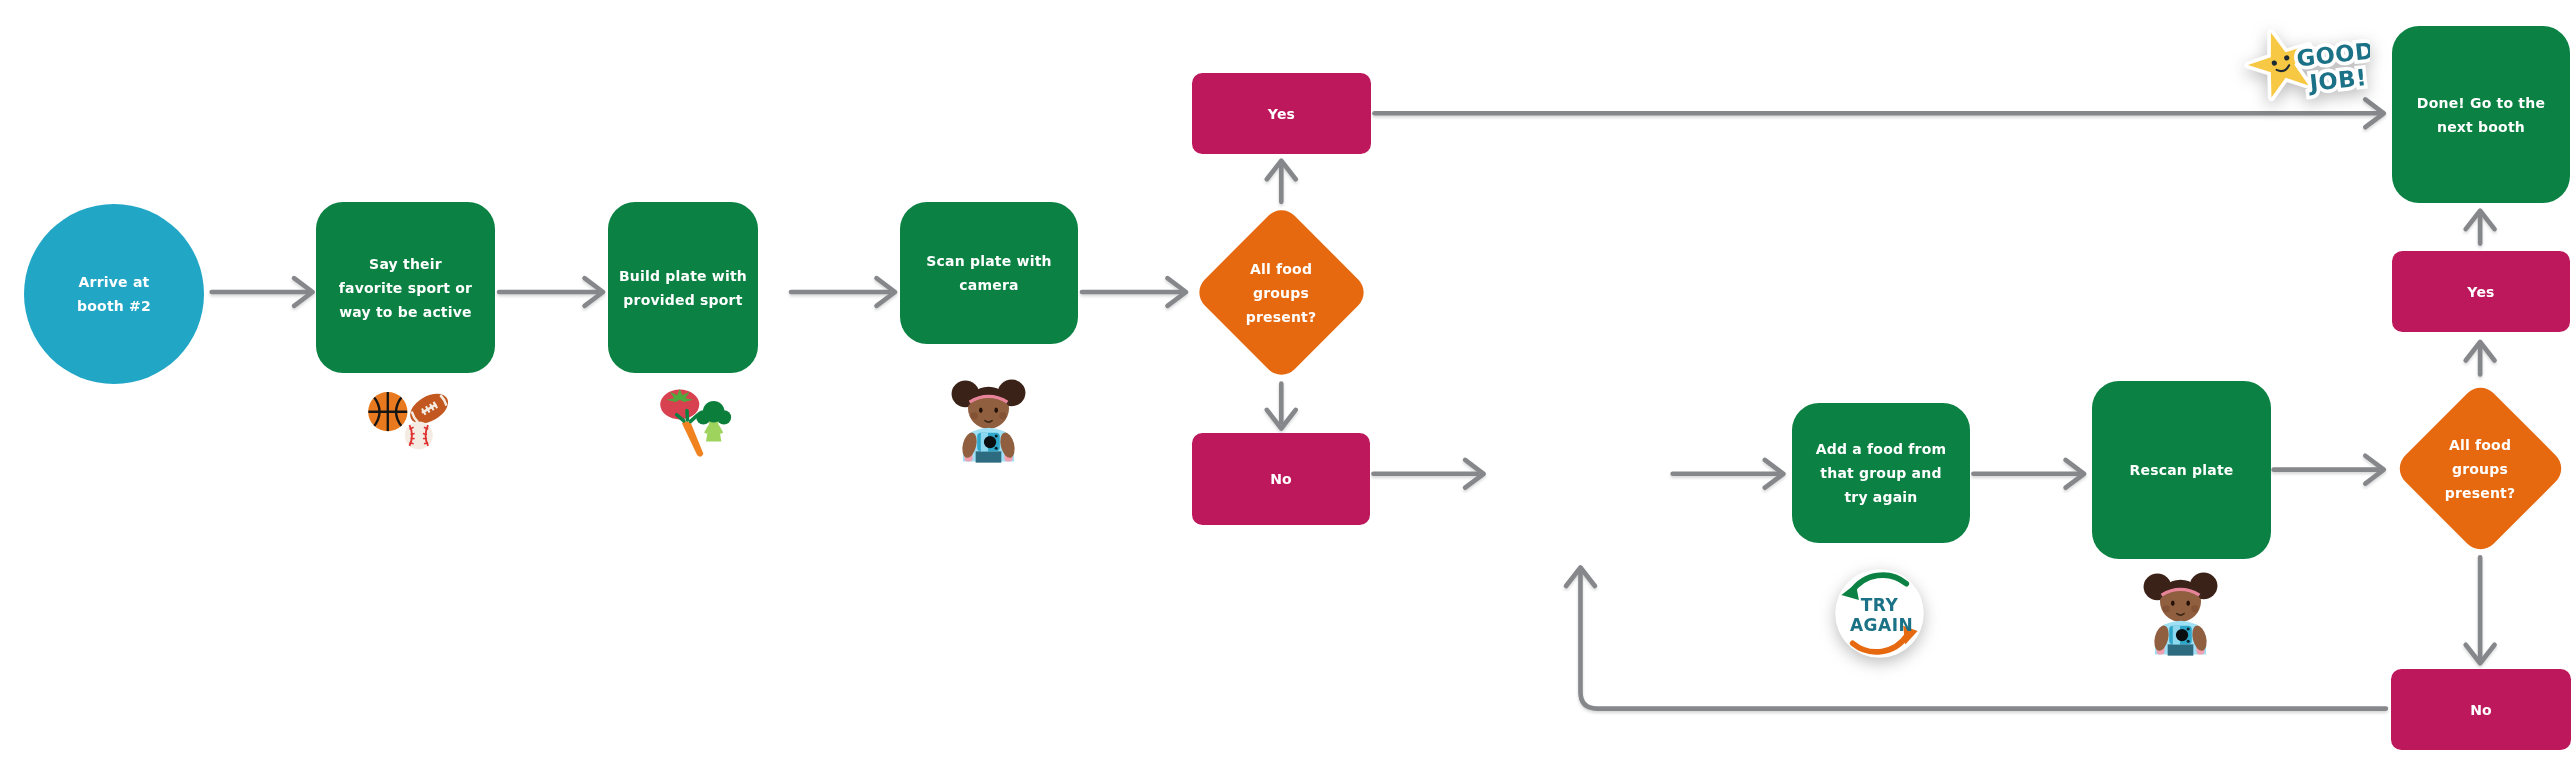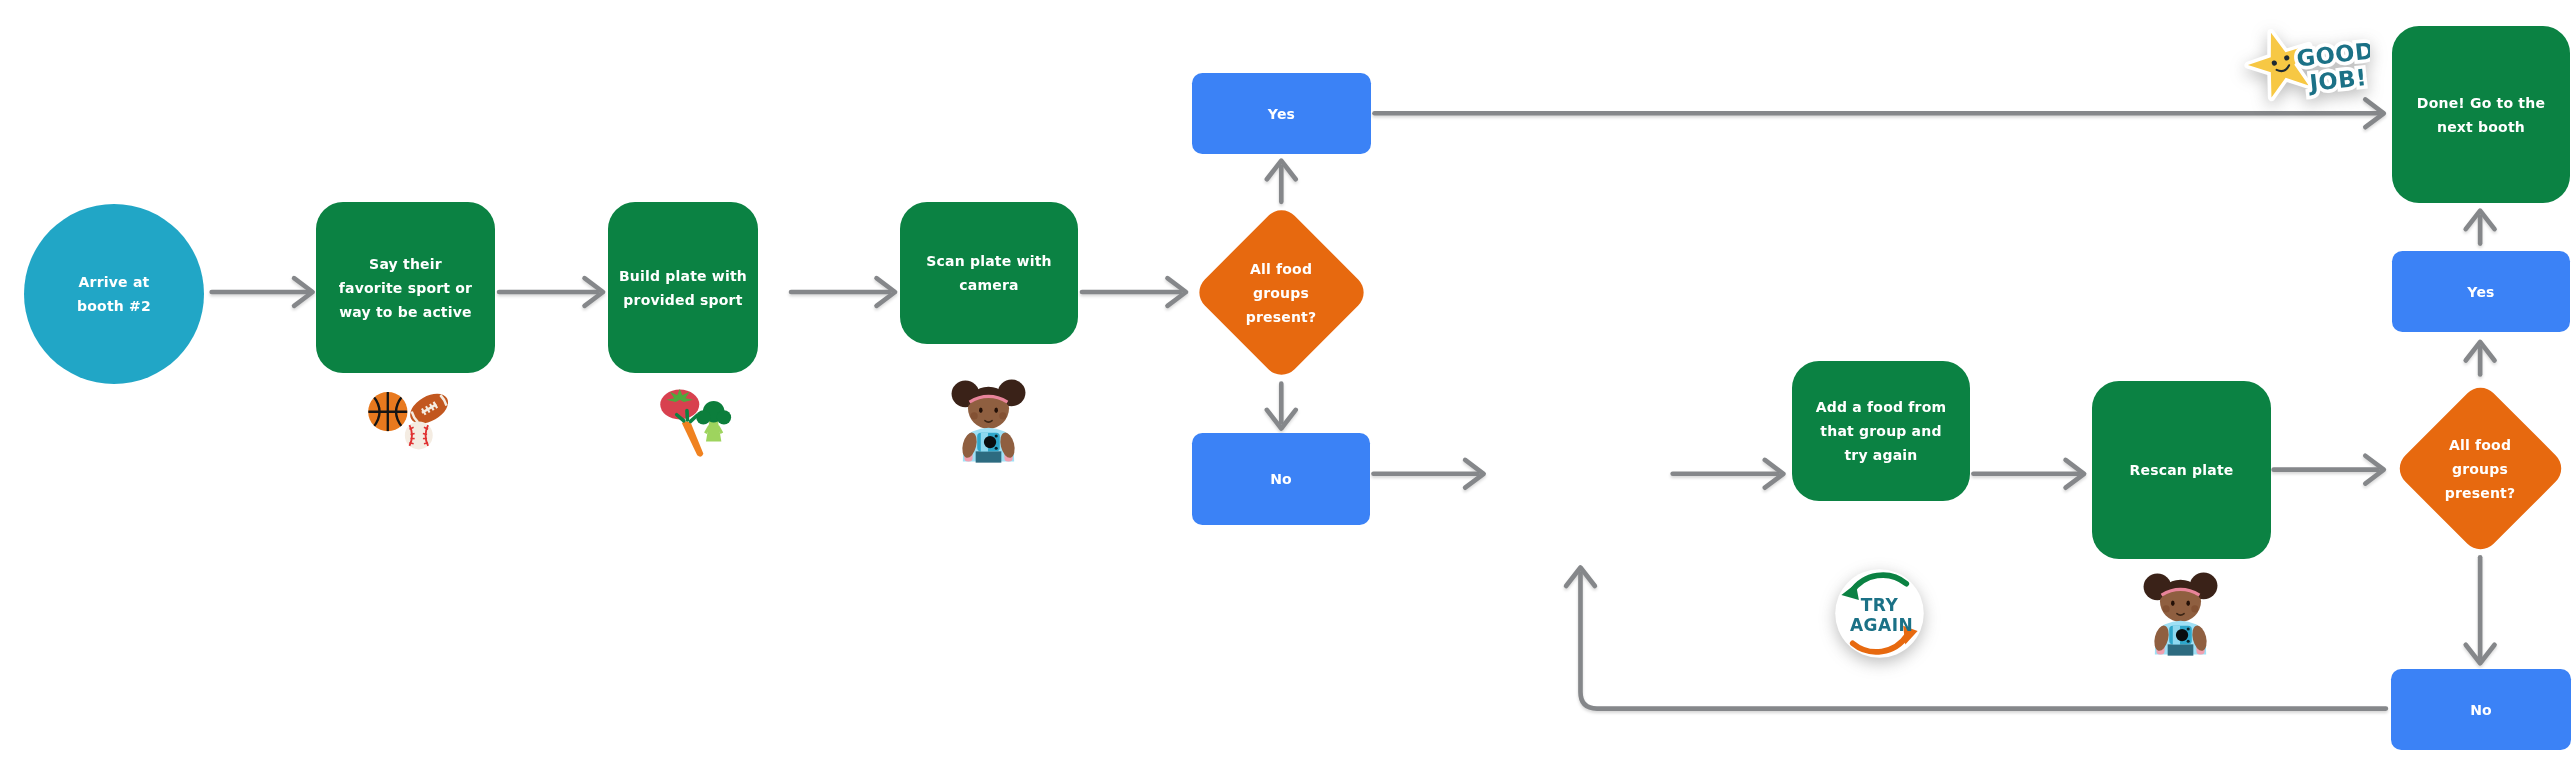--- a/index.html
+++ b/index.html
@@ -10,21 +10,21 @@
   .connectors { position:absolute; left:0; top:0;
     filter:drop-shadow(0 2.1px 1.5px rgba(0,0,0,.16)); }
   .node {
     position:absolute; display:flex; flex-direction:column;
     align-items:center; justify-content:center; text-align:center;
     color:#ffffff; font-weight:700; font-size:14px; line-height:24px;
     letter-spacing:0.2px;
   }
   .node span { display:block; }
   .process   { background:#0B8243; border-radius:27px;text-align:right; }
-  .label-box { background:#3b82f6; border-radius:10.3px; }
+  .label-box { background:#be185d; border-radius:10.3px; }
   .circle    { background:#21A6C6; border-radius:50%;text-align:right; }
   .diamond   { background:#E7690F; border-radius:18.5px; transform:rotate(45deg); }
   .diamond-inner { transform:rotate(-45deg); text-align:center; }
   .icon { position:absolute; }
   .sticker { position:absolute; filter:drop-shadow(0 5.2px 8.2px rgba(90,90,90,.40)); }
   .sticker-text {
     font-family:"DejaVu Sans", sans-serif; font-weight:800;
     fill:#1B7186; text-anchor:middle; letter-spacing:1px;
   }
 </style>
@@ -220,21 +220,21 @@
 
   <div class="node label-box" style="left:1192px;top:73px;width:179px;height:81px">
     <span>Yes</span>
   </div>
 
   <div class="node label-box" style="left:1192px;top:433px;width:178px;height:92px">
     <span>No</span>
   </div>
 
 
-  <div class="node process" style="left:1792px;top:361px;width:178px;height:140px">
+  <div class="node process" style="left:1792px;top:403px;width:178px;height:140px">
     <span>Add a food from</span>
     <span>that group and</span>
     <span>try again</span>
   </div>
 
   <svg class="sticker" style="left:1828px;top:562px" width="103" height="103" viewBox="0 0 200 200">
     <circle cx="100" cy="100" r="86" fill="#ffffff"></circle>
     <g>
       <path d="M152,42 A72,72 0 0 0 46,58" stroke="#0B8243" stroke-width="11" fill="none" stroke-linecap="round"></path>
       <polygon points="26,64 54,42 60,74" fill="#0B8243"></polygon>

